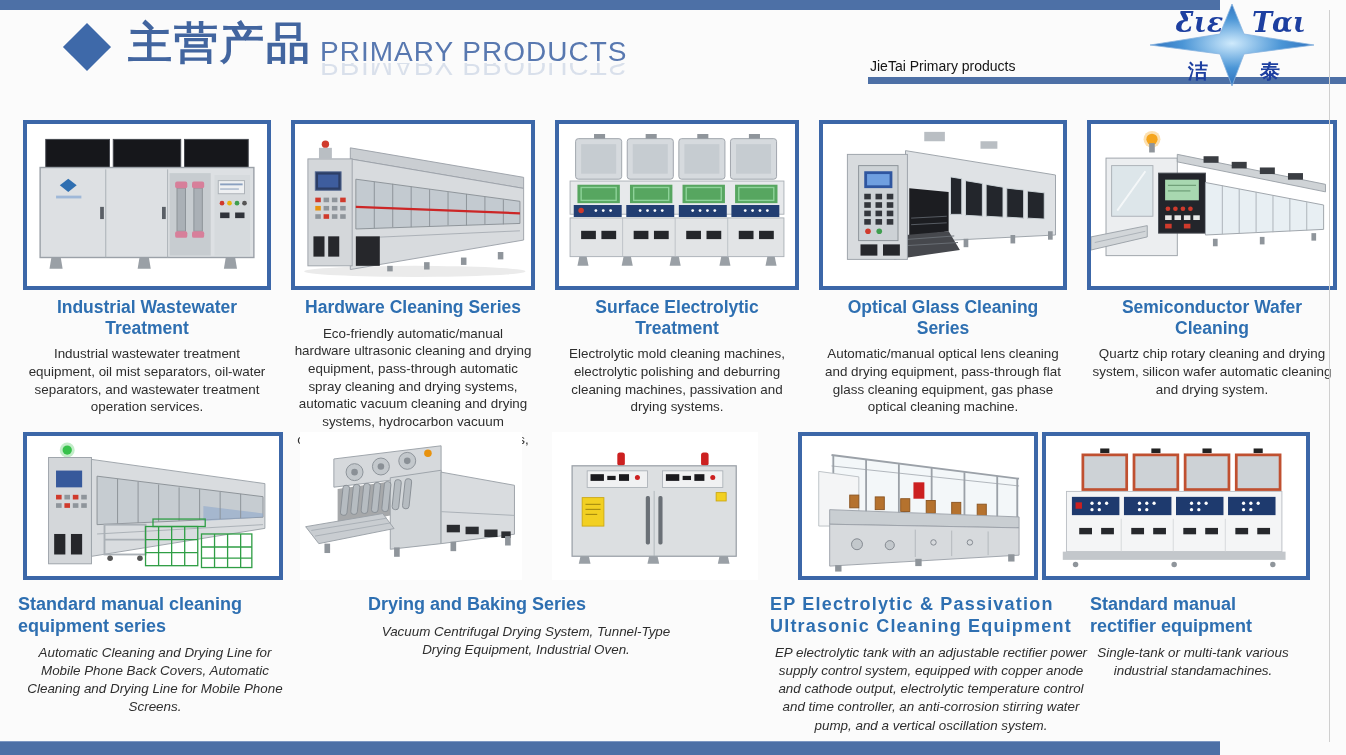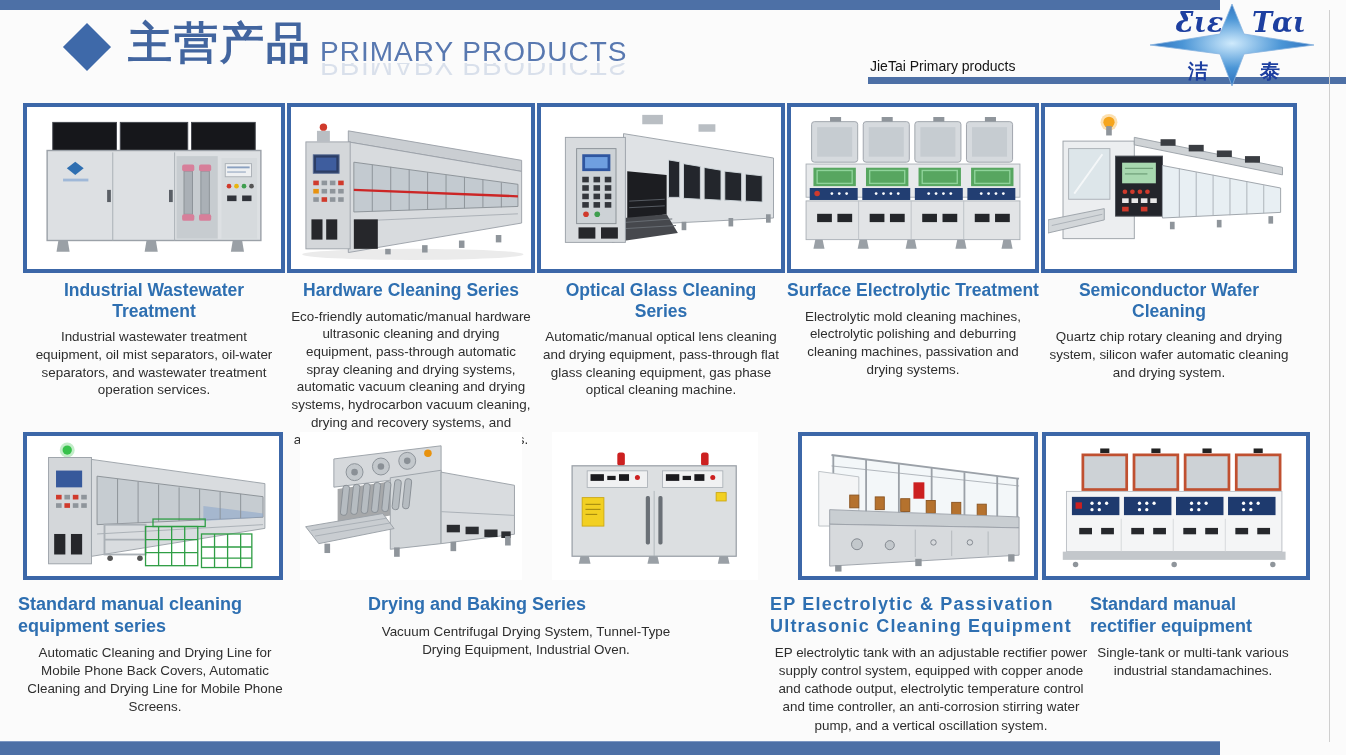--- a/index.html
+++ b/index.html
@@ -13,21 +13,21 @@
   .diamond{position:absolute;left:70px;top:30px;width:34px;height:34px;background:#3e69a9;transform:rotate(45deg);}
   .cn-title{position:absolute;left:128px;top:14px;font-size:44px;font-weight:bold;color:#42659f;letter-spacing:2px;white-space:nowrap;}
   .en-wrap{position:absolute;left:320px;top:36px;width:300px;height:52px;}
   .en-title{display:block;font-size:28px;color:#5878b0;letter-spacing:1px;white-space:nowrap;}
   .en-ref{display:block;position:absolute;left:0;top:27px;font-size:28px;color:#5878b0;letter-spacing:1px;white-space:nowrap;transform:scaleY(-1);opacity:.2;height:18px;overflow:hidden;}
   .subtitle{position:absolute;left:870px;top:58px;font-size:14px;color:#141414;}
   .rule{position:absolute;left:868px;top:77px;width:478px;height:7px;background:#4d70a6;}
   .logo{position:absolute;left:1148px;top:2px;z-index:2;}
 
   
-  #row1{position:absolute;top:103px;left:23px;width:1292px;display:flex;gap:2px;}
+  #row1{position:absolute;top:120px;left:23px;width:1292px;display:flex;gap:20px;}
   #row1 .pcard{box-sizing:border-box;}
   #row1 .pcard:nth-child(1){width:262px;}
   #row1 .pcard:nth-child(2){width:248px;}
   #row1 .pcard:nth-child(3){width:248px;}
   #row1 .pcard:nth-child(4){width:252px;}
   #row1 .pcard:nth-child(5){width:256px;}
   .imgframe{height:170px;border:4px solid #3c67a8;background:#fff;display:flex;align-items:center;justify-content:center;box-sizing:border-box;}
   .ptitle{margin-top:7px;color:#2e6fb1;font-weight:bold;font-size:17.5px;text-align:center;line-height:1.18;}
   .pdesc{margin-top:7px;color:#2e2e2e;font-size:13.4px;line-height:1.32;text-align:center;padding:0 3px;}
 
@@ -41,21 +41,21 @@
   .r2i5{left:1042px;width:268px;}
 
   #row2text{position:absolute;top:588px;left:0;width:1346px;}
   #row2text .tblock{position:absolute;top:0;}
   .r2t1{left:18px;width:274px;}
   .r2t2{left:368px;width:316px;}
   .r2t3{left:770px;width:322px;}
   .r2t4{left:1090px;width:206px;}
   .r2title{color:#2e6fb1;font-weight:bold;font-size:18px;text-align:left;line-height:1.2;margin-top:6px;}
   .r2t3 .r2title{letter-spacing:1.2px;}
-  .r2desc{margin-top:7px;color:#2e2e2e;font-size:13.4px;line-height:1.35;text-align:center;}
+  .r2desc{margin-top:7px;color:#2e2e2e;font-size:13.4px;line-height:1.35;text-align:center;font-style:italic;}
 </style>
 </head>
 <body>
 
 <div id="page">
   <div class="topbar"></div>
 
   <div class="diamond"></div>
   <div class="cn-title">主营产品</div>
   <div class="en-wrap">
@@ -164,20 +164,105 @@
           <rect x="180" y="141" width="6" height="8" fill="#8f959b"></rect>
           <rect x="220" y="135" width="6" height="8" fill="#8f959b"></rect>
         </svg>
       </div>
       <div class="ptitle">Hardware Cleaning Series</div>
       <div class="pdesc">Eco-friendly automatic/manual hardware ultrasonic cleaning and drying equipment, pass-through automatic spray cleaning and drying systems, automatic vacuum cleaning and drying systems, hydrocarbon vacuum cleaning, drying and recovery systems, and automatic gas-phase cleaning systems.</div>
     </div>
 
     <div class="pcard">
       <div class="imgframe">
+        <svg width="236" height="158" viewBox="0 0 256 168">
+          <g stroke="#9ba1a8" fill="#d6dade">
+            <rect x="18" y="12" width="50" height="44" rx="3"></rect>
+              <rect x="74" y="12" width="50" height="44" rx="3"></rect>
+              <rect x="130" y="12" width="50" height="44" rx="3"></rect>
+              <rect x="186" y="12" width="50" height="44" rx="3"></rect>
+          </g>
+          <g fill="#c6ccd1">
+            <rect x="24" y="18" width="38" height="32"></rect>
+              <rect x="80" y="18" width="38" height="32"></rect>
+              <rect x="136" y="18" width="38" height="32"></rect>
+              <rect x="192" y="18" width="38" height="32"></rect>
+          </g>
+          <g fill="#8f959b">
+            <rect x="38" y="7" width="12" height="5"></rect>
+              <rect x="94" y="7" width="12" height="5"></rect>
+              <rect x="150" y="7" width="12" height="5"></rect>
+              <rect x="206" y="7" width="12" height="5"></rect>
+          </g>
+          <rect x="12" y="58" width="232" height="36" fill="#e7e9eb" stroke="#aab0b6"></rect>
+          <g fill="#57a660">
+            <rect x="20" y="62" width="46" height="20"></rect>
+              <rect x="77" y="62" width="46" height="20"></rect>
+              <rect x="134" y="62" width="46" height="20"></rect>
+              <rect x="191" y="62" width="46" height="20"></rect>
+          </g>
+          <g fill="none" stroke="#8fd39a" stroke-width="1.5">
+            <rect x="24" y="65" width="38" height="14"></rect>
+              <rect x="81" y="65" width="38" height="14"></rect>
+              <rect x="138" y="65" width="38" height="14"></rect>
+              <rect x="195" y="65" width="38" height="14"></rect>
+          </g>
+          <g fill="#223e72">
+            <rect x="16" y="84" width="52" height="13"></rect>
+              <rect x="73" y="84" width="52" height="13"></rect>
+              <rect x="130" y="84" width="52" height="13"></rect>
+              <rect x="187" y="84" width="52" height="13"></rect>
+          </g>
+          <circle cx="24" cy="90" r="3" fill="#d03a2c"></circle>
+          <g fill="#ffffff">
+            <circle cx="40" cy="90" r="1.5"></circle>
+              <circle cx="48" cy="90" r="1.5"></circle>
+              <circle cx="56" cy="90" r="1.5"></circle>
+            <circle cx="88" cy="90" r="1.5"></circle>
+              <circle cx="96" cy="90" r="1.5"></circle>
+              <circle cx="104" cy="90" r="1.5"></circle>
+              <circle cx="112" cy="90" r="1.5"></circle>
+            <circle cx="145" cy="90" r="1.5"></circle>
+              <circle cx="153" cy="90" r="1.5"></circle>
+              <circle cx="161" cy="90" r="1.5"></circle>
+              <circle cx="169" cy="90" r="1.5"></circle>
+            <circle cx="202" cy="90" r="1.5"></circle>
+              <circle cx="210" cy="90" r="1.5"></circle>
+              <circle cx="218" cy="90" r="1.5"></circle>
+              <circle cx="226" cy="90" r="1.5"></circle>
+          </g>
+          <rect x="12" y="98" width="232" height="42" fill="#e2e4e6" stroke="#aab0b6"></rect>
+          <g fill="#24262a">
+            <rect x="24" y="112" width="16" height="9"></rect>
+              <rect x="46" y="112" width="16" height="9"></rect>
+            <rect x="81" y="112" width="16" height="9"></rect>
+              <rect x="103" y="112" width="16" height="9"></rect>
+            <rect x="138" y="112" width="16" height="9"></rect>
+              <rect x="160" y="112" width="16" height="9"></rect>
+            <rect x="195" y="112" width="16" height="9"></rect>
+              <rect x="217" y="112" width="16" height="9"></rect>
+          </g>
+          <line x1="69" y1="98" x2="69" y2="140" stroke="#bcc1c6"></line>
+            <line x1="126" y1="98" x2="126" y2="140" stroke="#bcc1c6"></line>
+            <line x1="183" y1="98" x2="183" y2="140" stroke="#bcc1c6"></line>
+          <g fill="#9aa0a6">
+            <path d="M22 140 h8 l2 10 h-12 z"></path>
+              <path d="M70 140 h8 l2 10 h-12 z"></path>
+              <path d="M122 140 h8 l2 10 h-12 z"></path>
+              <path d="M176 140 h8 l2 10 h-12 z"></path>
+              <path d="M226 140 h8 l2 10 h-12 z"></path>
+          </g>
+        </svg>
+      </div>
+      <div class="ptitle">Surface Electrolytic Treatment</div>
+      <div class="pdesc">Electrolytic mold cleaning machines, electrolytic polishing and deburring cleaning machines, passivation and drying systems.</div>
+    </div>
+
+    <div class="pcard">
+      <div class="imgframe">
         <svg width="240" height="158" viewBox="0 0 256 168">
           <rect x="108" y="6" width="22" height="10" fill="#b9bec3"></rect>
           <rect x="168" y="16" width="18" height="8" fill="#b9bec3"></rect>
           <polygon points="88,26 248,52 248,116 88,124" fill="#dfe2e5" stroke="#9ba1a8"></polygon>
           <polygon points="136,54 148,56 148,94 136,94" fill="#23262c" stroke="#cfd6db"></polygon>
           <polygon points="152,58 170,61 170,96 152,95" fill="#23262c" stroke="#cfd6db"></polygon>
           <polygon points="174,62 192,65 192,97 174,96" fill="#23262c" stroke="#cfd6db"></polygon>
           <polygon points="196,66 214,68 214,98 196,97" fill="#23262c" stroke="#cfd6db"></polygon>
           <polygon points="218,69 236,71 236,99 218,98" fill="#23262c" stroke="#cfd6db"></polygon>
           <polygon points="92,66 134,70 134,112 92,118" fill="#1c1d21"></polygon>
@@ -208,105 +293,20 @@
           <circle cx="60" cy="112" r="3" fill="#3f9e4f"></circle>
           <rect x="40" y="126" width="18" height="12" fill="#26272b"></rect>
           <rect x="64" y="126" width="18" height="12" fill="#26272b"></rect>
           <rect x="150" y="120" width="5" height="9" fill="#8f959b"></rect>
           <rect x="200" y="116" width="5" height="9" fill="#8f959b"></rect>
           <rect x="240" y="112" width="5" height="9" fill="#8f959b"></rect>
         </svg>
       </div>
       <div class="ptitle">Optical Glass Cleaning Series</div>
       <div class="pdesc">Automatic/manual optical lens cleaning and drying equipment, pass-through flat glass cleaning equipment, gas phase optical cleaning machine.</div>
-    </div>
-
-    <div class="pcard">
-      <div class="imgframe">
-        <svg width="236" height="158" viewBox="0 0 256 168">
-          <g stroke="#9ba1a8" fill="#d6dade">
-            <rect x="18" y="12" width="50" height="44" rx="3"></rect>
-              <rect x="74" y="12" width="50" height="44" rx="3"></rect>
-              <rect x="130" y="12" width="50" height="44" rx="3"></rect>
-              <rect x="186" y="12" width="50" height="44" rx="3"></rect>
-          </g>
-          <g fill="#c6ccd1">
-            <rect x="24" y="18" width="38" height="32"></rect>
-              <rect x="80" y="18" width="38" height="32"></rect>
-              <rect x="136" y="18" width="38" height="32"></rect>
-              <rect x="192" y="18" width="38" height="32"></rect>
-          </g>
-          <g fill="#8f959b">
-            <rect x="38" y="7" width="12" height="5"></rect>
-              <rect x="94" y="7" width="12" height="5"></rect>
-              <rect x="150" y="7" width="12" height="5"></rect>
-              <rect x="206" y="7" width="12" height="5"></rect>
-          </g>
-          <rect x="12" y="58" width="232" height="36" fill="#e7e9eb" stroke="#aab0b6"></rect>
-          <g fill="#57a660">
-            <rect x="20" y="62" width="46" height="20"></rect>
-              <rect x="77" y="62" width="46" height="20"></rect>
-              <rect x="134" y="62" width="46" height="20"></rect>
-              <rect x="191" y="62" width="46" height="20"></rect>
-          </g>
-          <g fill="none" stroke="#8fd39a" stroke-width="1.5">
-            <rect x="24" y="65" width="38" height="14"></rect>
-              <rect x="81" y="65" width="38" height="14"></rect>
-              <rect x="138" y="65" width="38" height="14"></rect>
-              <rect x="195" y="65" width="38" height="14"></rect>
-          </g>
-          <g fill="#223e72">
-            <rect x="16" y="84" width="52" height="13"></rect>
-              <rect x="73" y="84" width="52" height="13"></rect>
-              <rect x="130" y="84" width="52" height="13"></rect>
-              <rect x="187" y="84" width="52" height="13"></rect>
-          </g>
-          <circle cx="24" cy="90" r="3" fill="#d03a2c"></circle>
-          <g fill="#ffffff">
-            <circle cx="40" cy="90" r="1.5"></circle>
-              <circle cx="48" cy="90" r="1.5"></circle>
-              <circle cx="56" cy="90" r="1.5"></circle>
-            <circle cx="88" cy="90" r="1.5"></circle>
-              <circle cx="96" cy="90" r="1.5"></circle>
-              <circle cx="104" cy="90" r="1.5"></circle>
-              <circle cx="112" cy="90" r="1.5"></circle>
-            <circle cx="145" cy="90" r="1.5"></circle>
-              <circle cx="153" cy="90" r="1.5"></circle>
-              <circle cx="161" cy="90" r="1.5"></circle>
-              <circle cx="169" cy="90" r="1.5"></circle>
-            <circle cx="202" cy="90" r="1.5"></circle>
-              <circle cx="210" cy="90" r="1.5"></circle>
-              <circle cx="218" cy="90" r="1.5"></circle>
-              <circle cx="226" cy="90" r="1.5"></circle>
-          </g>
-          <rect x="12" y="98" width="232" height="42" fill="#e2e4e6" stroke="#aab0b6"></rect>
-          <g fill="#24262a">
-            <rect x="24" y="112" width="16" height="9"></rect>
-              <rect x="46" y="112" width="16" height="9"></rect>
-            <rect x="81" y="112" width="16" height="9"></rect>
-              <rect x="103" y="112" width="16" height="9"></rect>
-            <rect x="138" y="112" width="16" height="9"></rect>
-              <rect x="160" y="112" width="16" height="9"></rect>
-            <rect x="195" y="112" width="16" height="9"></rect>
-              <rect x="217" y="112" width="16" height="9"></rect>
-          </g>
-          <line x1="69" y1="98" x2="69" y2="140" stroke="#bcc1c6"></line>
-            <line x1="126" y1="98" x2="126" y2="140" stroke="#bcc1c6"></line>
-            <line x1="183" y1="98" x2="183" y2="140" stroke="#bcc1c6"></line>
-          <g fill="#9aa0a6">
-            <path d="M22 140 h8 l2 10 h-12 z"></path>
-              <path d="M70 140 h8 l2 10 h-12 z"></path>
-              <path d="M122 140 h8 l2 10 h-12 z"></path>
-              <path d="M176 140 h8 l2 10 h-12 z"></path>
-              <path d="M226 140 h8 l2 10 h-12 z"></path>
-          </g>
-        </svg>
-      </div>
-      <div class="ptitle">Surface Electrolytic Treatment</div>
-      <div class="pdesc">Electrolytic mold cleaning machines, electrolytic polishing and deburring cleaning machines, passivation and drying systems.</div>
     </div>
 
     <div class="pcard">
       <div class="imgframe">
         <svg width="242" height="158" viewBox="0 0 258 168">
           <circle cx="65" cy="14" r="9" fill="#f5a51d" opacity="0.35"></circle>
           <circle cx="65" cy="14" r="6" fill="#f5a51d"></circle>
           <rect x="62" y="18" width="6" height="10" fill="#8f959b"></rect>
           <rect x="16" y="34" width="76" height="104" fill="#eceef0" stroke="#9ba1a8"></rect>
           <rect x="22" y="42" width="44" height="54" fill="#dde6ea" stroke="#aab0b6"></rect>

